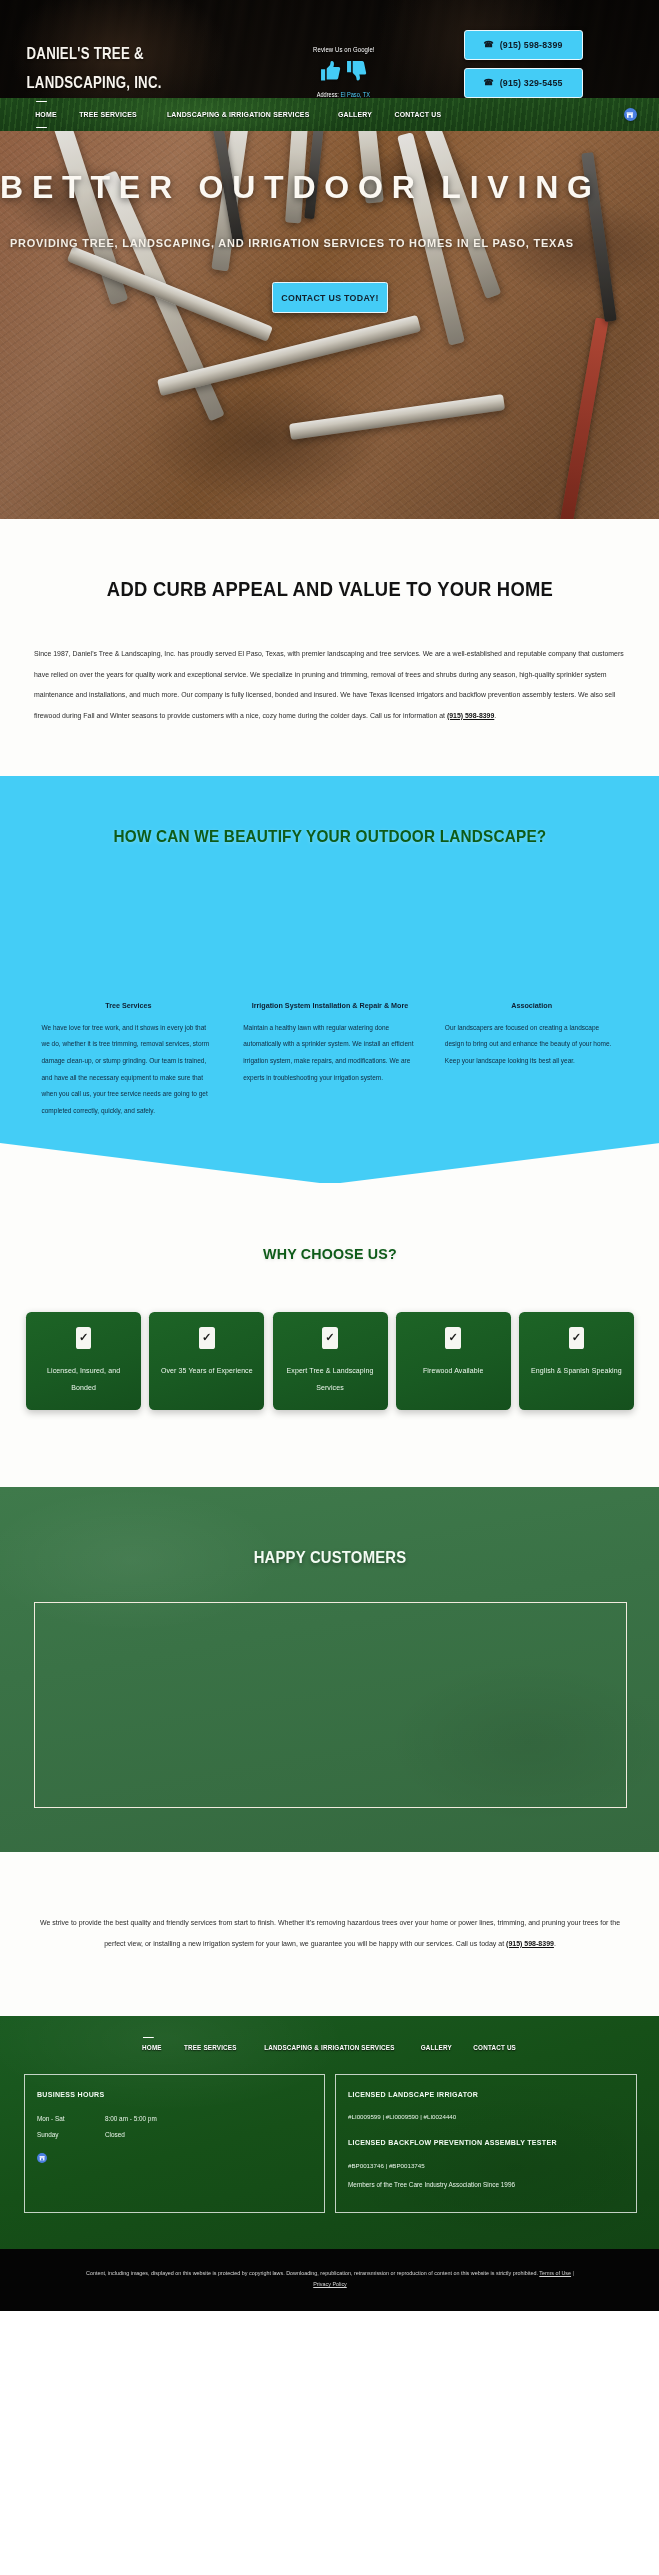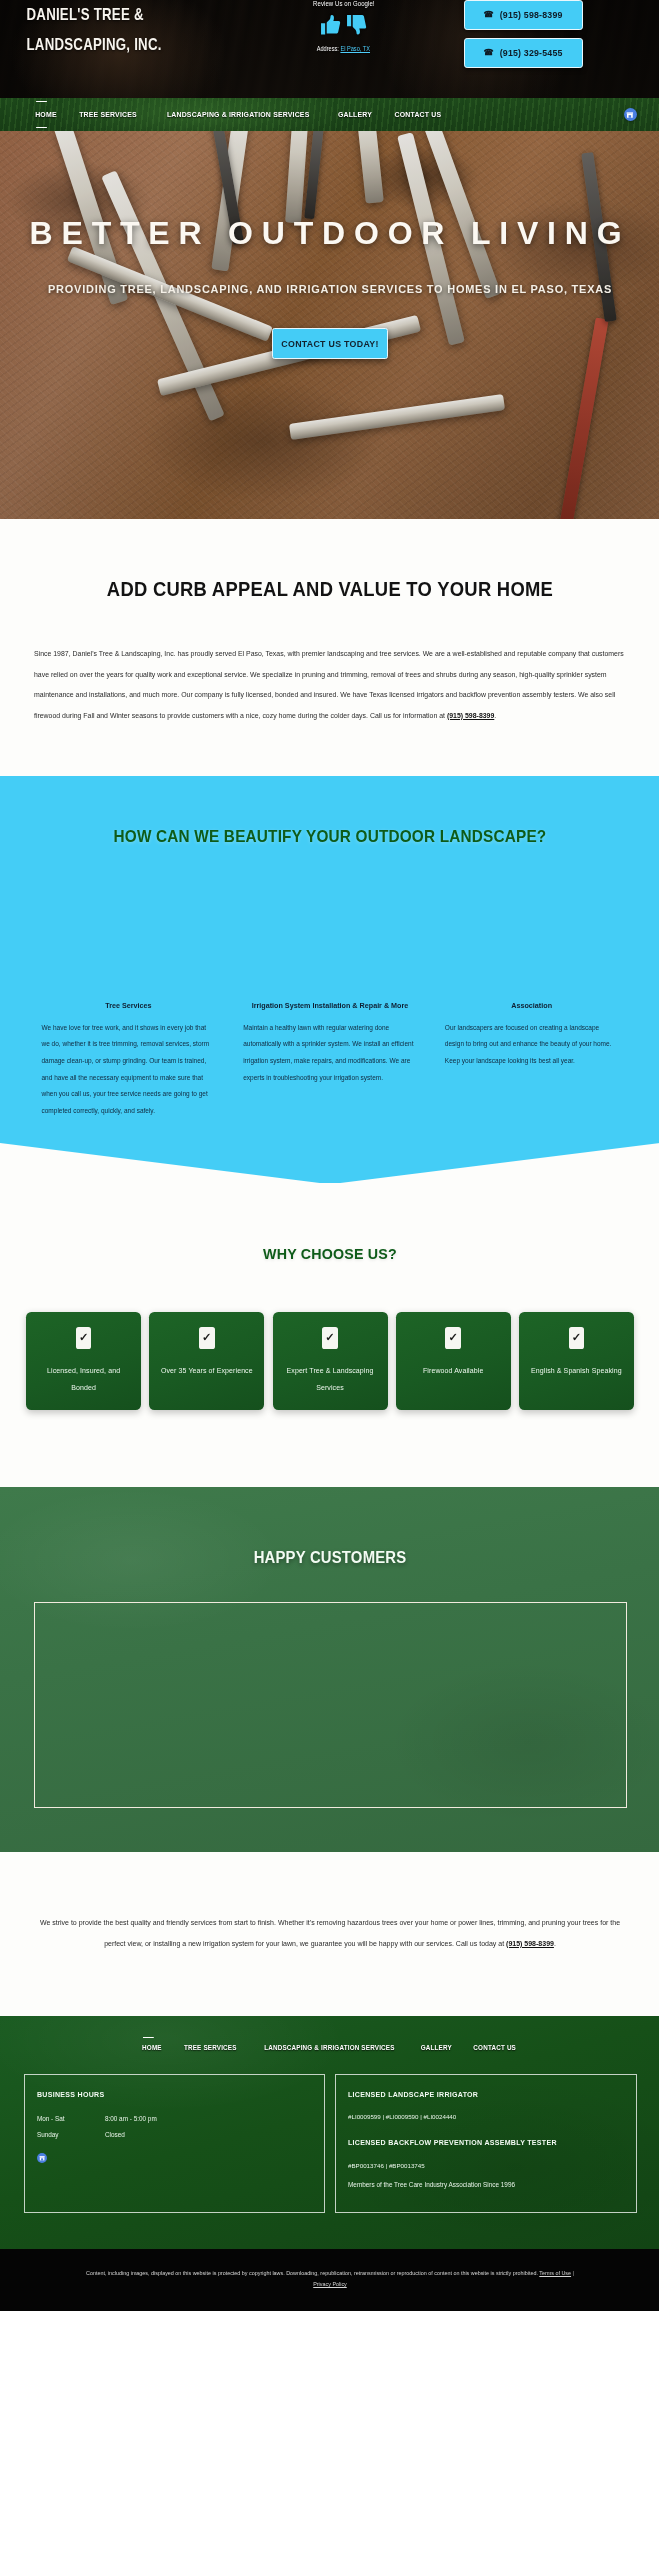--- a/index.html
+++ b/index.html
@@ -26,21 +26,21 @@
     position: absolute; inset: 0;
     background:
       radial-gradient(ellipse 155px 103px at 18% 55%, rgba(90,62,40,.45), transparent 70%),
       radial-gradient(ellipse 134px 124px at 72% 40%, rgba(70,50,34,.4), transparent 72%),
       linear-gradient(75deg, rgba(0,0,0,.55) 0%, rgba(0,0,0,.2) 38%, rgba(0,0,0,.5) 100%);
     pointer-events: none;
   }
   .topbar-inner {
     position: relative; z-index: 2;
     width: 628px; height: 100%;
-    display: flex; align-items: flex-start;
+    display: flex; align-items: flex-end;
   }
   .brand {
     width: 258px; padding-left: 34px;
     color: #f7f4ee;
     font-family: "Liberation Sans Narrow", "Liberation Sans", sans-serif;
     font-weight: 700;
     font-size: 17px;
     letter-spacing: 0.3px;
     line-height: 1.75;
     text-transform: uppercase;
@@ -176,22 +176,22 @@
     position: absolute;
     background: linear-gradient(180deg, #6d6a66, #2c2a27);
     border-radius: 2.6px;
     box-shadow: 0 2.1px 6.2px rgba(0,0,0,.5);
   }
   .rod.red { background: linear-gradient(180deg, #c4503c, #7d2a1d); }
   .hero-overlay { position: absolute; inset: 0; background: rgba(0,0,0,.10); }
   .hero-content {
     position: relative; z-index: 4;
     width: 660px;
-    text-align: center;
-    padding-top: 84px;
+    text-align: left;
+    padding-top: 38px;
   }
   .hero-title {
     color: #fbf8f2;
     font-family: "Liberation Sans Narrow", "Liberation Sans", sans-serif;
     font-weight: 700;
     font-size: 32px;
     letter-spacing: 8.8px;
     text-transform: uppercase;
     text-shadow: 0 2.1px 7.2px rgba(0,0,0,.55);
   }

